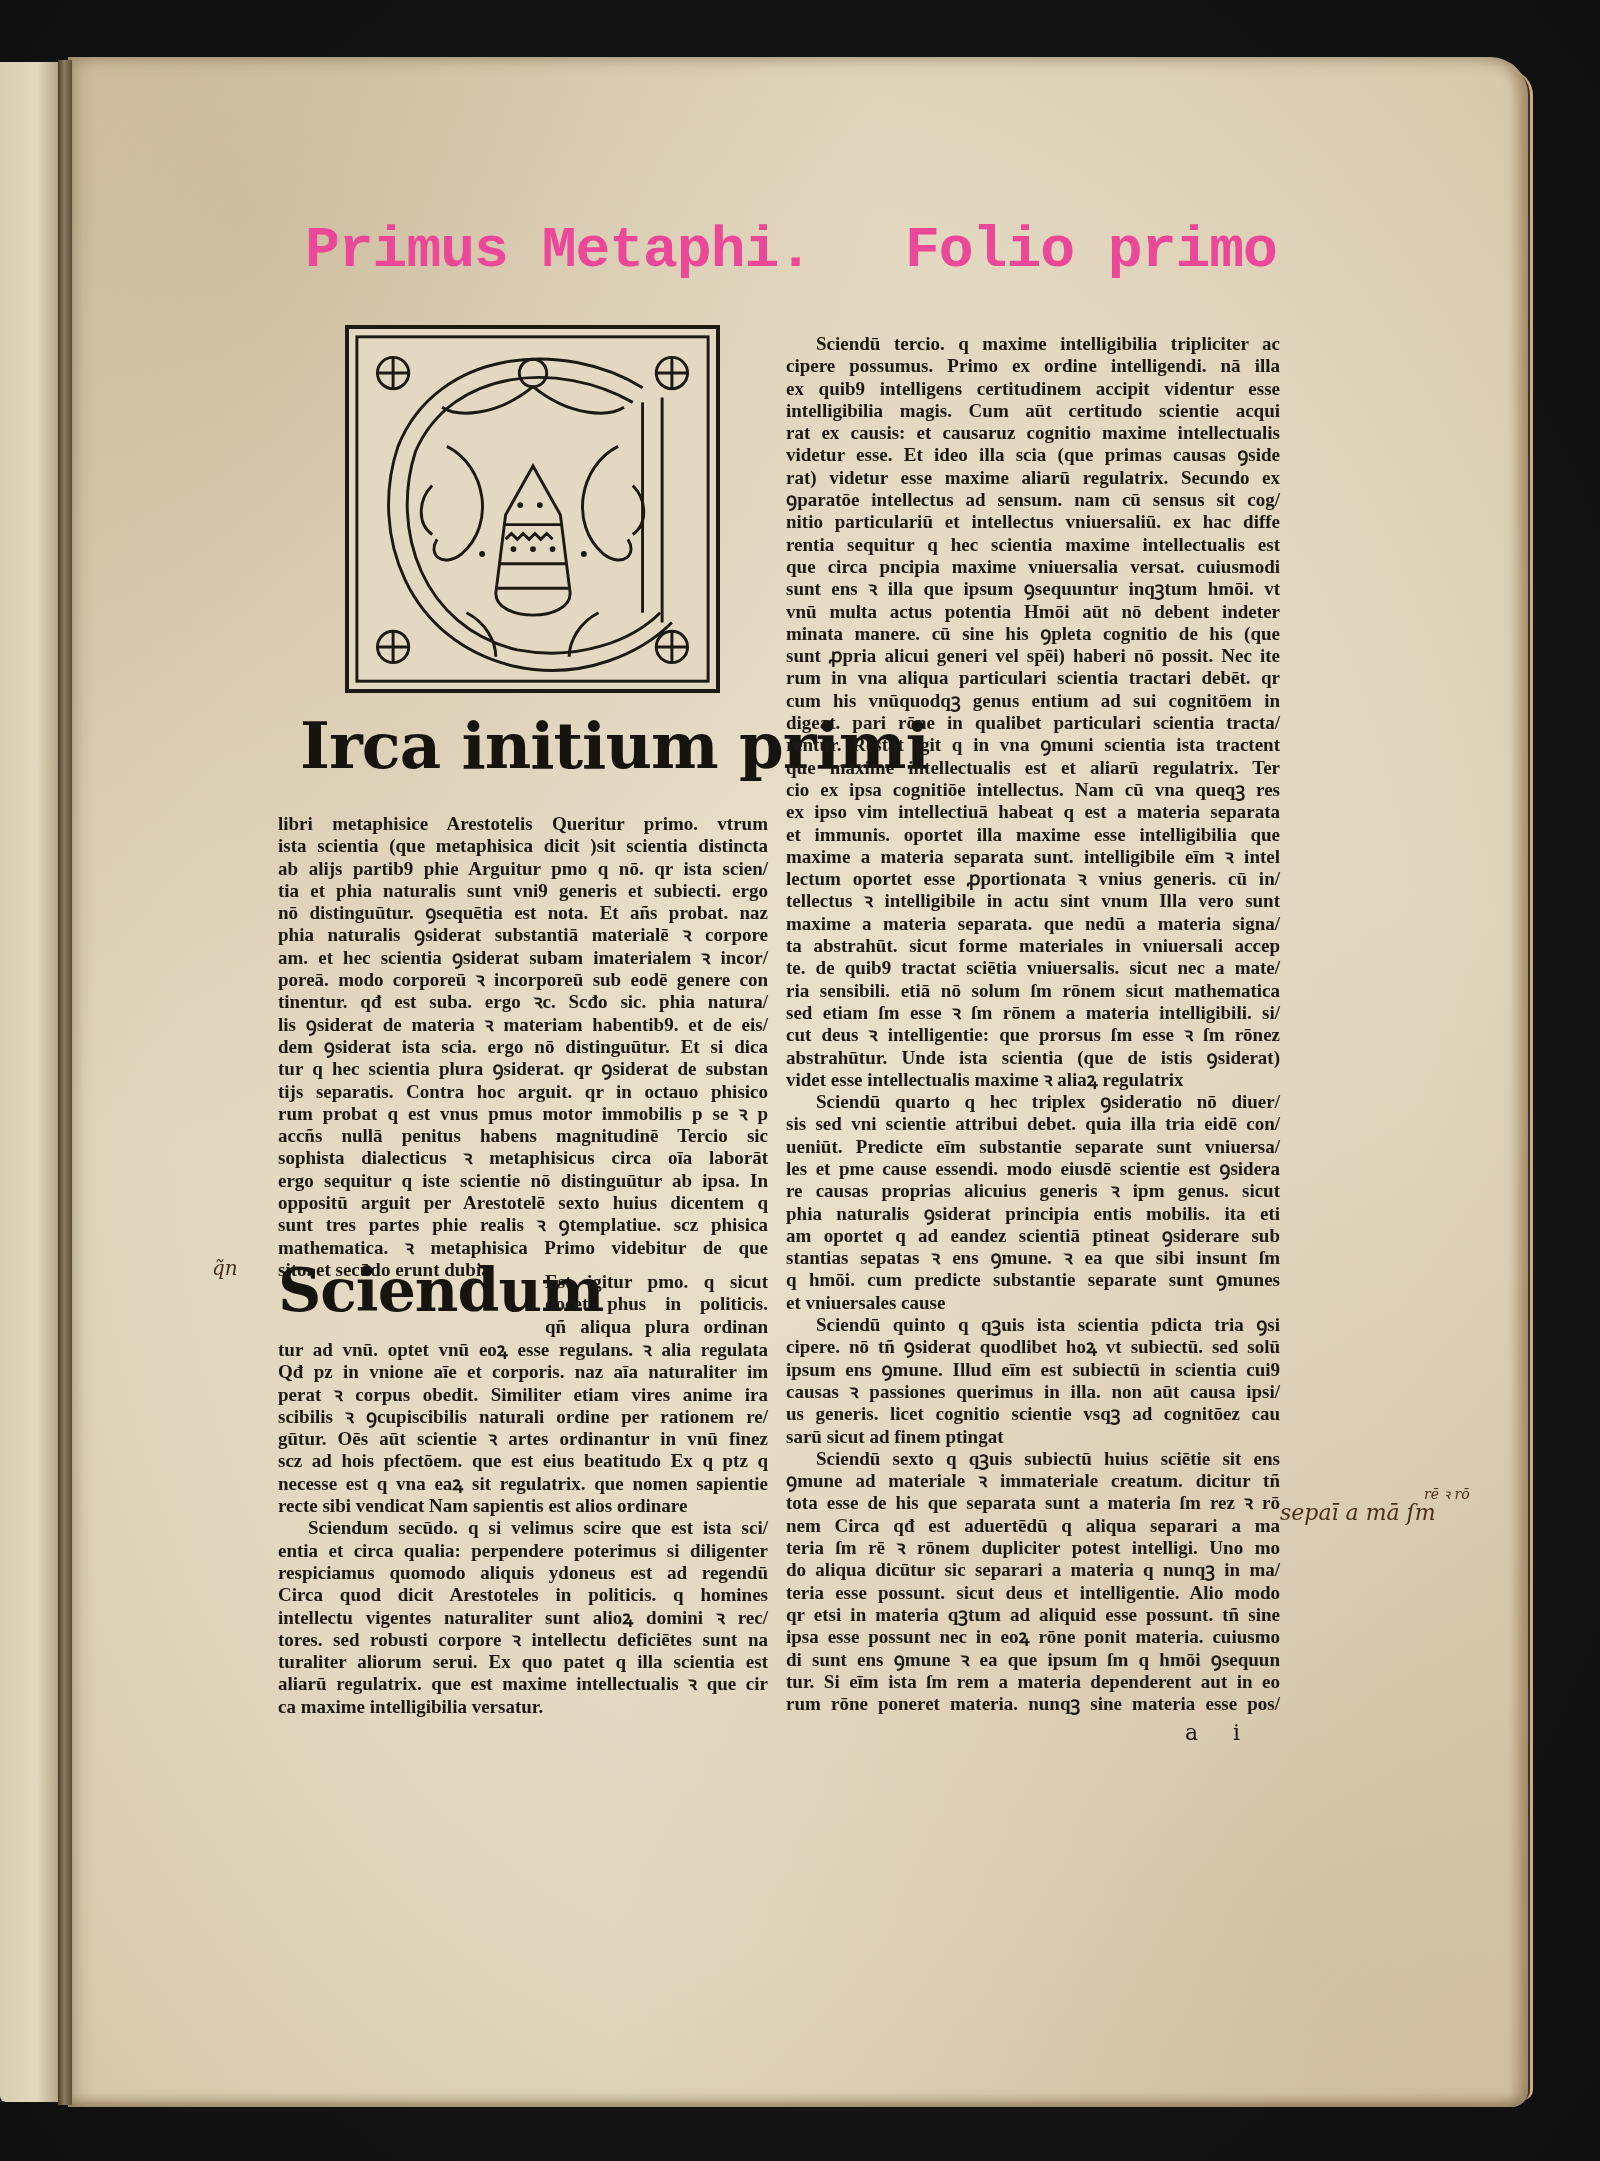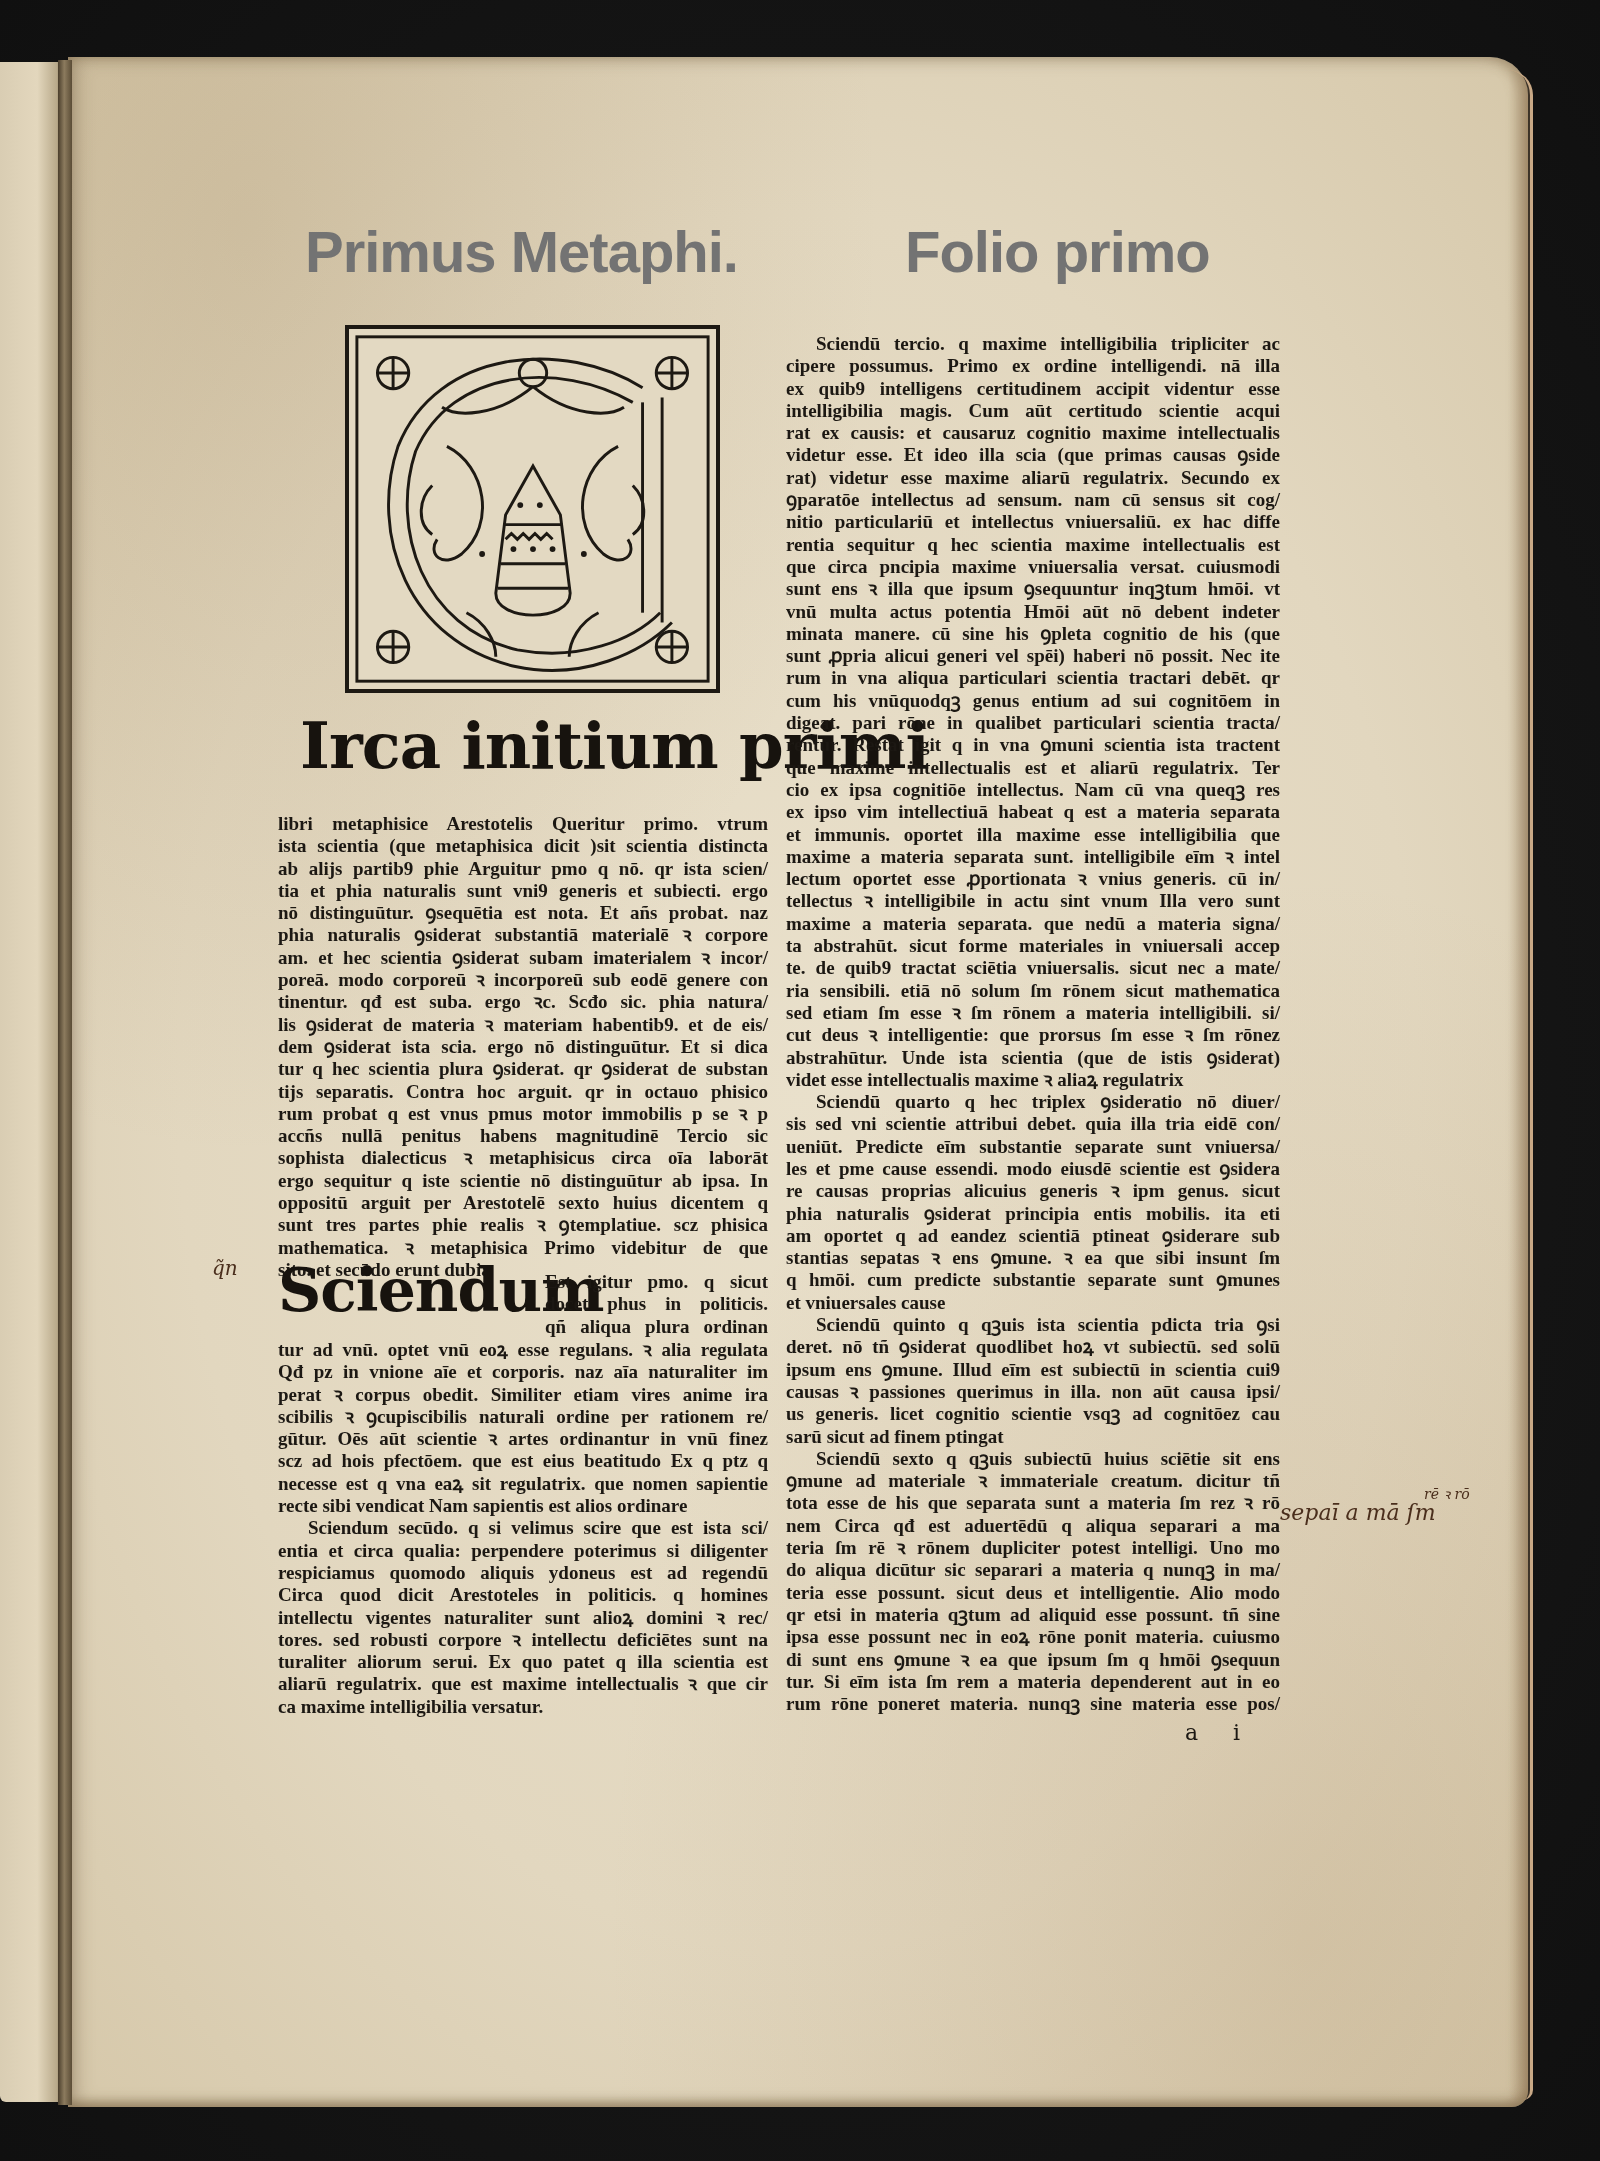--- a/index.html
+++ b/index.html
@@ -36,24 +36,24 @@
     .page-edge {
       position: absolute; left: 1508px; top: 70px; width: 22px; height: 2030px;
       border-right: 3px solid #c9a986;
       border-top-right-radius: 40px;
       border-bottom-right-radius: 16px;
       background: linear-gradient(90deg, rgba(0,0,0,0) 0%, rgba(150,120,85,0.35) 100%);
     }
 
     .running-head {
       position: absolute; top: 218px;
-      font-family: Liberation Sans, sans-serif;
+      font-family: Liberation Mono, monospace;
       font-weight: bold;
       font-size: 58px;
-      color: #737373;
+      color: #ec4899;
       letter-spacing: -1px;
     }
     .rh-left { left: 305px; }
     .rh-right { left: 905px; }
 
     .col {
       position: absolute;
       font-family: "Liberation Serif", serif;
       font-weight: bold;
       color: #1c1813;
@@ -240,21 +240,21 @@
     <span class="line">sis sed vni scientie attribui debet. quia illa tria eidē con/</span>
     <span class="line">ueniūt. Predicte eīm substantie separate sunt vniuersa/</span>
     <span class="line">les et pme cause essendi. modo eiusdē scientie est ꝯsidera</span>
     <span class="line">re causas proprias alicuius generis ꝛ ipm genus. sicut</span>
     <span class="line">phia naturalis ꝯsiderat principia entis mobilis. ita eti</span>
     <span class="line">am oportet q ad eandez scientiā ptineat ꝯsiderare sub</span>
     <span class="line">stantias sepatas ꝛ ens ꝯmune. ꝛ ea que sibi insunt ſm</span>
     <span class="line">q hmōi. cum predicte substantie separate sunt ꝯmunes</span>
     <span class="line last">et vniuersales cause</span>
     <span class="line indent">Sciendū quinto q qꝫuis ista scientia pdicta tria ꝯsi</span>
-    <span class="line">deret. nō tñ ꝯsiderat quodlibet hoꝝ vt subiectū. sed solū</span>
+    <span class="line">cipere. nō tñ ꝯsiderat quodlibet hoꝝ vt subiectū. sed solū</span>
     <span class="line">ipsum ens ꝯmune. Illud eīm est subiectū in scientia cui9</span>
     <span class="line">causas ꝛ passiones querimus in illa. non aūt causa ipsi/</span>
     <span class="line">us generis. licet cognitio scientie vsqꝫ ad cognitōez cau</span>
     <span class="line last">sarū sicut ad finem ptingat</span>
     <span class="line indent">Sciendū sexto q qꝫuis subiectū huius sciētie sit ens</span>
     <span class="line">ꝯmune ad materiale ꝛ immateriale creatum. dicitur tñ</span>
     <span class="line">tota esse de his que separata sunt a materia ſm rez ꝛ rō</span>
     <span class="line">nem     Circa qđ est aduertēdū q aliqua separari a ma</span>
     <span class="line">teria ſm rē ꝛ rōnem dupliciter potest intelligi. Uno mo</span>
     <span class="line">do aliqua dicūtur sic separari a materia q nunqꝫ in ma/</span>

